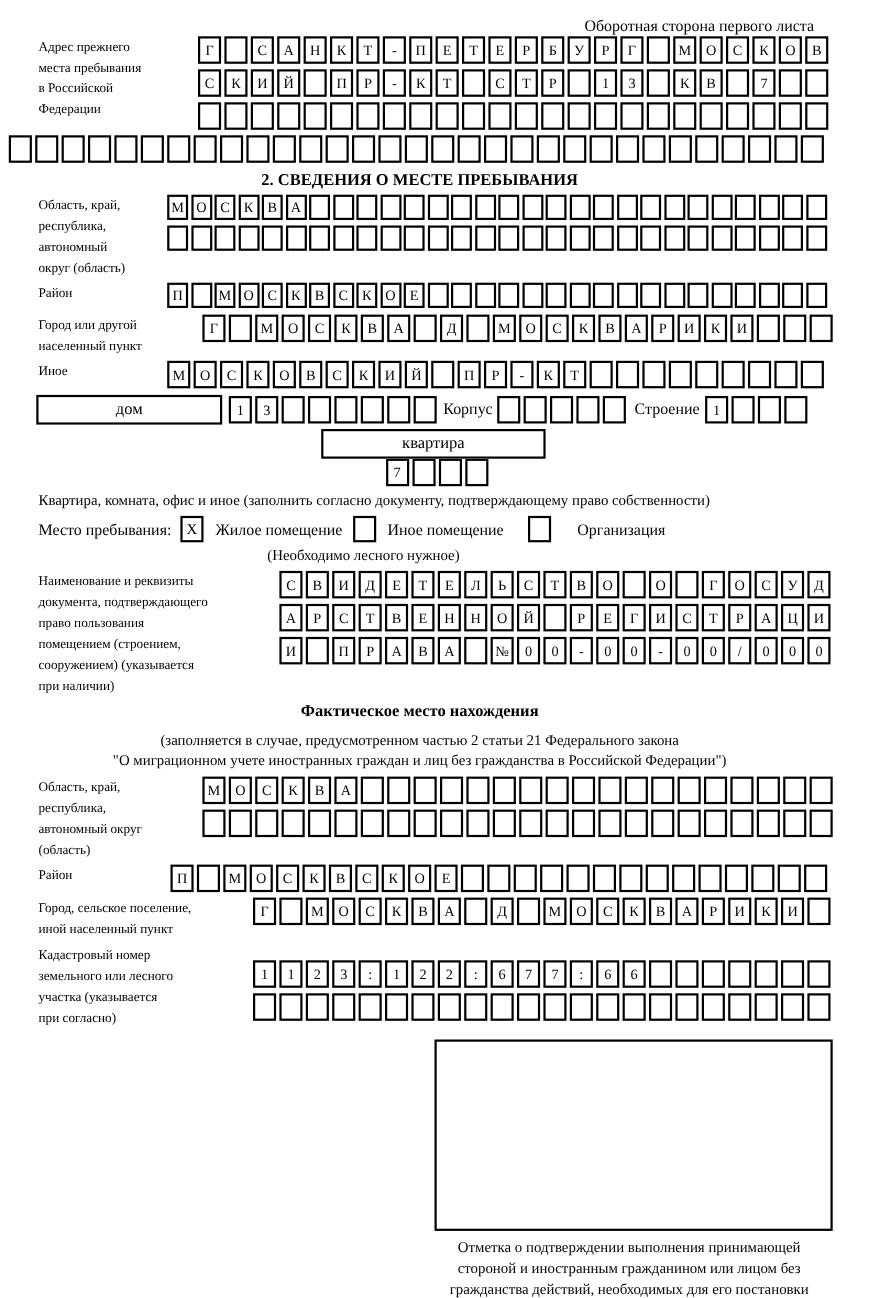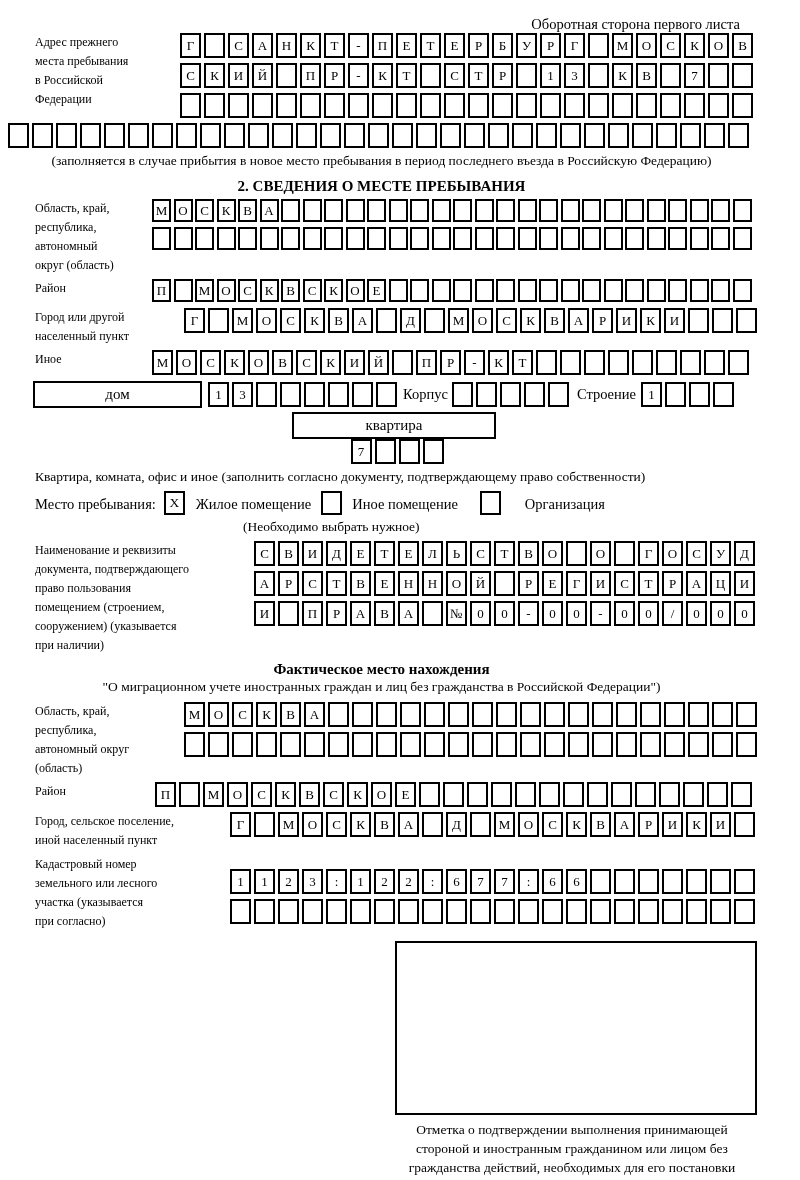--- a/index.html
+++ b/index.html
@@ -158,21 +158,20 @@
       <div class="cell"></div>
       <div class="cell"></div>
       <div class="cell"></div>
       <div class="cell"></div>
       <div class="cell"></div>
       <div class="cell"></div>
       <div class="cell"></div>
       <div class="cell"></div>
       <div class="cell"></div>
     </div>
-  <div class="note center m4">(заполняется в случае прибытия в новое место пребывания в период последнего въезда в Российскую Федерацию)</div>
 
   <div class="sec-title m8">2. СВЕДЕНИЯ О МЕСТЕ ПРЕБЫВАНИЯ</div>
 
   <div class="frow m4">
     <div class="lbl ml" style="width:117px;">Область, край,
 республика,
 автономный
 округ (область)</div>
     <div class="cellcol">
       <div class="cells sm">
@@ -376,21 +375,21 @@
 
   <div class="frow m5" style="align-items:flex-start;">
     <div class="inline-lbl ml">Место пребывания:</div>
     <div class="chk" style="margin-left:8px;">X</div>
     <div class="inline-lbl" style="margin-left:11px;">Жилое помещение</div>
     <div class="chk" style="margin-left:10px;"></div>
     <div class="inline-lbl" style="margin-left:10px;">Иное помещение</div>
     <div class="chk" style="margin-left:22px;"></div>
     <div class="inline-lbl" style="margin-left:24px;">Организация</div>
   </div>
-  <div class="note" style="margin-left:235px;">(Необходимо выбрать нужное)</div>
+  <div class="note" style="margin-left:235px;">(Необходимо лесного нужное)</div>
 
   <div class="frow m5">
     <div class="lbl ml" style="width:219px;">Наименование и реквизиты
 документа, подтверждающего
 право пользования
 помещением (строением,
 сооружением) (указывается
 при наличии)</div>
     <div class="cellcol">
       <div class="cells">
@@ -459,20 +458,21 @@
           <div class="cell">0</div>
           <div class="cell">/</div>
           <div class="cell">0</div>
           <div class="cell">0</div>
           <div class="cell">0</div>
         </div>
     </div>
   </div>
 
   <div class="sec-title m6">Фактическое место нахождения</div>
+  <div class="note center m8">(заполняется в случае, предусмотренном частью 2 статьи 21 Федерального закона</div>
   <div class="note center">"О миграционном учете иностранных граждан и лиц без гражданства в Российской Федерации")</div>
 
   <div class="frow m6">
     <div class="lbl ml" style="width:149px;">Область, край,
 республика,
 автономный округ
 (область)</div>
     <div class="cellcol">
       <div class="cells">
           <div class="cell">М</div>

